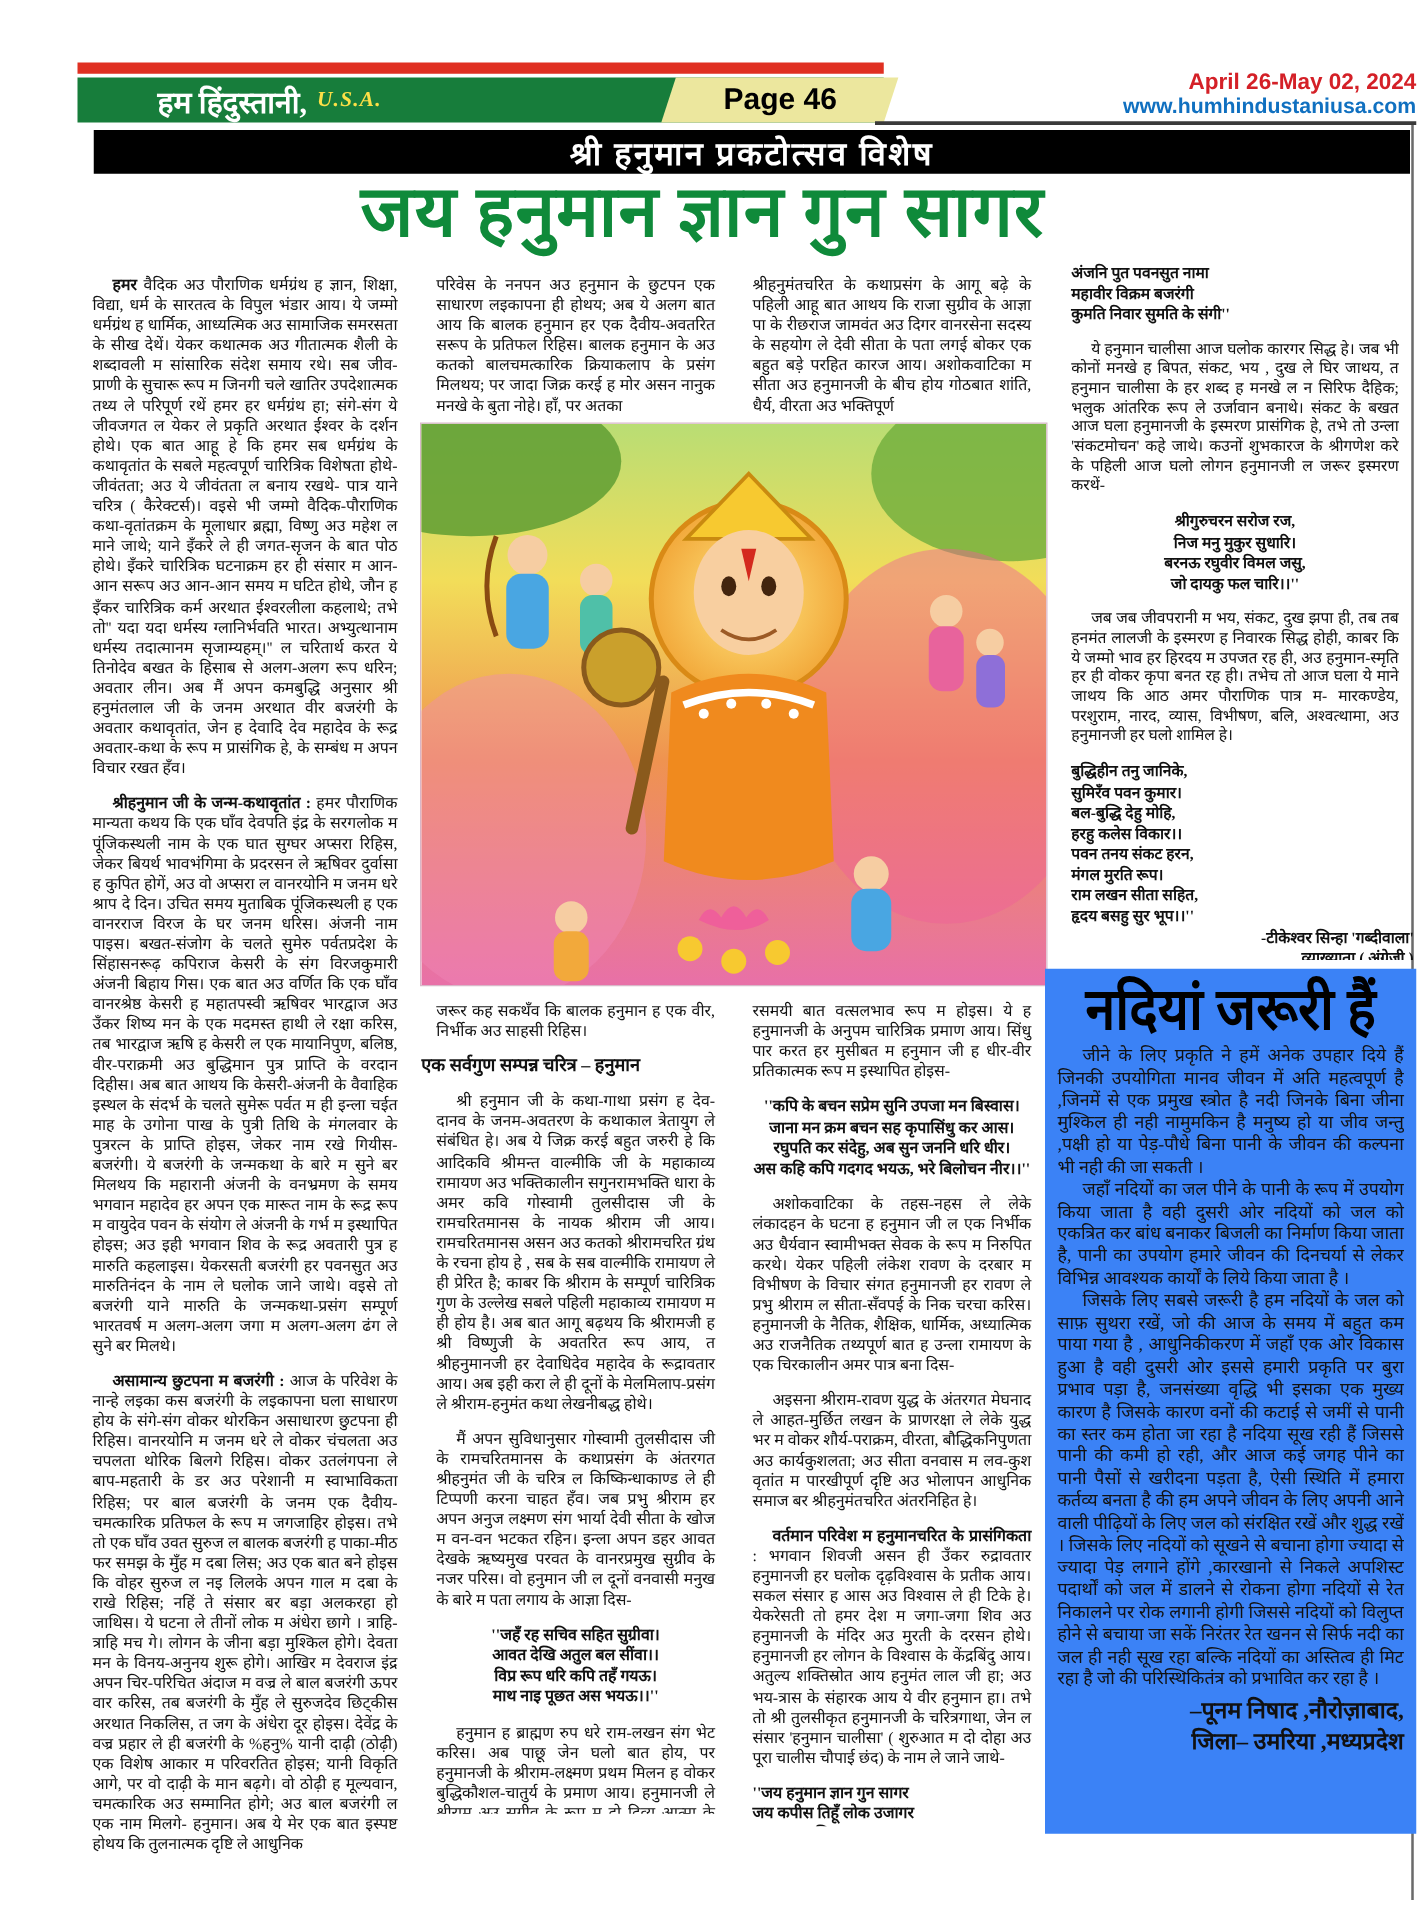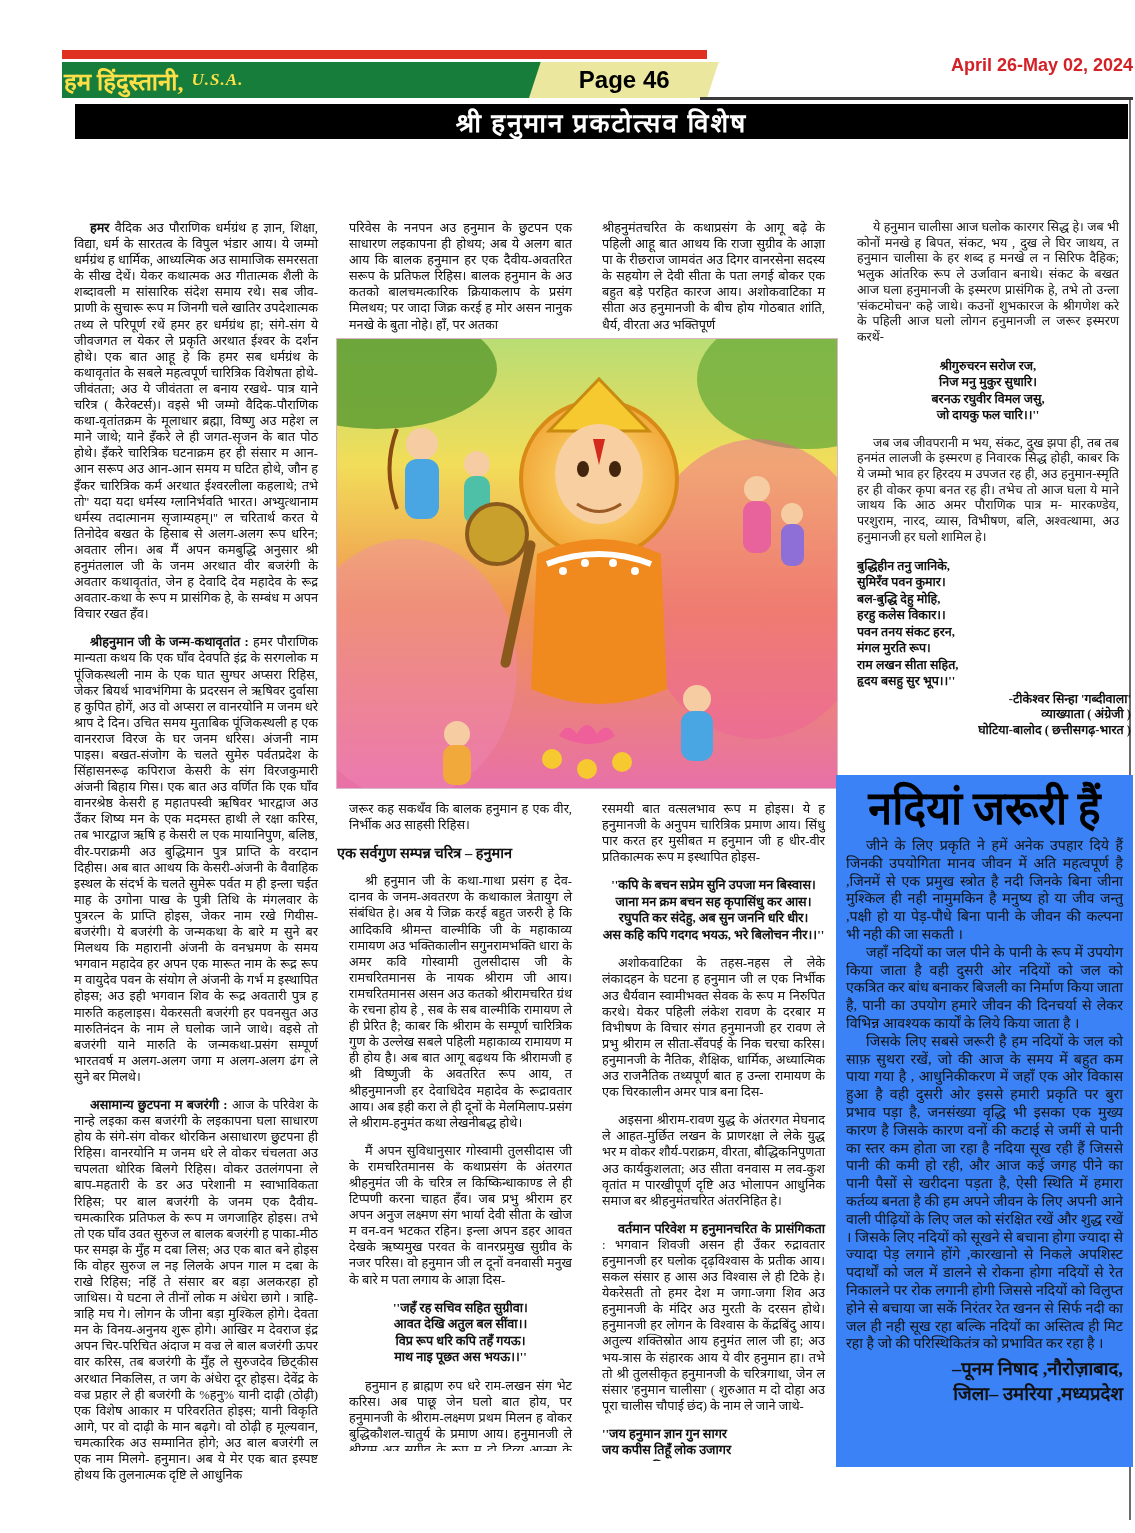--- a/index.html
+++ b/index.html
@@ -1,21 +1,21 @@
 <!DOCTYPE html>
 <html><head>
 <meta charset="utf-8">
 <style>
   html,body{margin:0;padding:0;background:#ffffff;}
   .page{position:relative;width:1135px;height:1533px;background:#ffffff;overflow:hidden;
         font-family:"Liberation Serif","DejaVu Serif",serif;color:#111;}
   
   .red-rule{position:absolute;left:62px;top:50px;width:645px;height:9px;background:#e03022;}
   .mast-bar{position:absolute;left:62px;top:62px;width:645px;height:36px;background:#177d3b;display:flex;align-items:center;}
-  .mast-text{color:#fde047;font-weight:bold;font-size:24px;padding-left:2px;white-space:nowrap;}
+  .mast-text{color:#ffffff;font-weight:bold;font-size:24px;padding-left:24px;white-space:nowrap;margin-left:40px;}
   .mast-usa{font-style:italic;font-size:17px;font-weight:bold;color:#fde047;margin-left:8px;letter-spacing:1px;}
   .page-flag{position:absolute;right:0;top:0;height:36px;width:178px;background:#ece79e;
              transform:skewX(-18deg);transform-origin:bottom right;display:flex;align-items:center;justify-content:center;}
   .page-flag span{transform:skewX(18deg);font-family:"Liberation Sans",sans-serif;font-weight:bold;font-size:24px;color:#000;}
   .date-block{position:absolute;left:700px;top:55px;width:433px;text-align:right;font-family:"Liberation Sans",sans-serif;}
   .date-line{color:#d42027;font-weight:bold;font-size:18px;line-height:20px;}
   .site-line{color:#1070c0;font-weight:bold;font-size:17px;line-height:20px;}
   .date-underline{position:absolute;left:700px;top:97px;width:433px;height:3px;background:#3a3a3a;}
   .right-rule{position:absolute;left:1129px;top:100px;width:2px;height:1420px;background:#6a6a6a;}
   .banner{position:absolute;left:75px;top:104px;width:1053px;height:35px;background:#000000;
@@ -57,26 +57,28 @@
   <div class="red-rule"></div>
   <div class="mast-bar">
     <span class="mast-text">हम हिंदुस्तानी,</span>
     <span class="mast-usa">U.S.A.</span>
     <div class="page-flag">
       <span>Page 46</span>
     </div>
   </div>
   <div class="date-block">
     <div class="date-line">April 26-May 02, 2024</div>
+    <div class="site-line">www.humhindustaniusa.com</div>
   </div>
   <div class="date-underline"></div>
   <div class="right-rule"></div>
   <div class="banner">
     <span>श्री हनुमान प्रकटोत्सव विशेष</span>
   </div>
+  <h1 class="headline">जय हनुमान ज्ञान गुन सागर</h1>
 
   <div class="col" id="col1">
     <p><span class="lead">हमर</span><span> वैदिक अउ पौराणिक धर्मग्रंथ ह ज्ञान, शिक्षा, विद्या, धर्म के सारतत्व के विपुल भंडार आय। ये जम्मो धर्मग्रंथ ह धार्मिक, आध्यत्मिक अउ सामाजिक समरसता के सीख देथें। येकर कथात्मक अउ गीतात्मक शैली के शब्दावली म सांसारिक संदेश समाय रथे। सब जीव-प्राणी के सुचारू रूप म जिनगी चले खातिर उपदेशात्मक तथ्य ले परिपूर्ण रथें हमर हर धर्मग्रंथ हा; संगे-संग ये जीवजगत ल येकर ले प्रकृति अरथात ईश्वर के दर्शन होथे। एक बात आहू हे कि हमर सब धर्मग्रंथ के कथावृतांत के सबले महत्वपूर्ण चारित्रिक विशेषता होथे- जीवंतता; अउ ये जीवंतता ल बनाय रखथे- पात्र याने चरित्र ( कैरेक्टर्स)। वइसे भी जम्मो वैदिक-पौराणिक कथा-वृतांतक्रम के मूलाधार ब्रह्मा, विष्णु अउ महेश ल माने जाथे; याने इँकरे ले ही जगत-सृजन के बात पोठ होथे। इँकरे चारित्रिक घटनाक्रम हर ही संसार म आन-आन सरूप अउ आन-आन समय म घटित होथे, जौन ह इँकर चारित्रिक कर्म अरथात ईश्वरलीला कहलाथे; तभे तो'' यदा यदा धर्मस्य ग्लानिर्भवति भारत। अभ्युत्थानाम धर्मस्य तदात्मानम सृजाम्यहम्।'' ल चरितार्थ करत ये तिनोदेव बखत के हिसाब से अलग-अलग रूप धरिन; अवतार लीन। अब मैं अपन कमबुद्धि अनुसार श्री हनुमंतलाल जी के जनम अरथात वीर बजरंगी के अवतार कथावृतांत, जेन ह देवादि देव महादेव के रूद्र अवतार-कथा के रूप म प्रासंगिक हे, के सम्बंध म अपन विचार रखत हँव।</span></p>
     <p><span class="lead">श्रीहनुमान जी के जन्म-कथावृतांत :</span><span> हमर पौराणिक मान्यता कथय कि एक घाँव देवपति इंद्र के सरगलोक म पूंजिकस्थली नाम के एक घात सुग्घर अप्सरा रिहिस, जेकर बियर्थ भावभंगिमा के प्रदरसन ले ऋषिवर दुर्वासा ह कुपित होगें, अउ वो अप्सरा ल वानरयोनि म जनम धरे श्राप दे दिन। उचित समय मुताबिक पूंजिकस्थली ह एक वानरराज विरज के घर जनम धरिस। अंजनी नाम पाइस। बखत-संजोग के चलते सुमेरु पर्वतप्रदेश के सिंहासनरूढ़ कपिराज केसरी के संग विरजकुमारी अंजनी बिहाय गिस। एक बात अउ वर्णित कि एक घाँव वानरश्रेष्ठ केसरी ह महातपस्वी ऋषिवर भारद्वाज अउ उँकर शिष्य मन के एक मदमस्त हाथी ले रक्षा करिस, तब भारद्वाज ऋषि ह केसरी ल एक मायानिपुण, बलिष्ठ, वीर-पराक्रमी अउ बुद्धिमान पुत्र प्राप्ति के वरदान दिहीस। अब बात आथय कि केसरी-अंजनी के वैवाहिक इस्थल के संदर्भ के चलते सुमेरू पर्वत म ही इन्ला चईत माह के उगोना पाख के पुत्री तिथि के मंगलवार के पुत्ररत्न के प्राप्ति होइस, जेकर नाम रखे गियीस- बजरंगी। ये बजरंगी के जन्मकथा के बारे म सुने बर मिलथय कि महारानी अंजनी के वनभ्रमण के समय भगवान महादेव हर अपन एक मारूत नाम के रूद्र रूप म वायुदेव पवन के संयोग ले अंजनी के गर्भ म इस्थापित होइस; अउ इही भगवान शिव के रूद्र अवतारी पुत्र ह मारुति कहलाइस। येकरसती बजरंगी हर पवनसुत अउ मारुतिनंदन के नाम ले घलोक जाने जाथे। वइसे तो बजरंगी याने मारुति के जन्मकथा-प्रसंग सम्पूर्ण भारतवर्ष म अलग-अलग जगा म अलग-अलग ढंग ले सुने बर मिलथे।</span></p>
     <p><span class="lead">असामान्य छुटपना म बजरंगी :</span><span> आज के परिवेश के नान्हे लइका कस बजरंगी के लइकापना घला साधारण होय के संगे-संग वोकर थोरकिन असाधारण छुटपना ही रिहिस। वानरयोनि म जनम धरे ले वोकर चंचलता अउ चपलता थोरिक बिलगे रिहिस। वोकर उतलंगपना ले बाप-महतारी के डर अउ परेशानी म स्वाभाविकता रिहिस; पर बाल बजरंगी के जनम एक दैवीय-चमत्कारिक प्रतिफल के रूप म जगजाहिर होइस। तभे तो एक घाँव उवत सुरुज ल बालक बजरंगी ह पाका-मीठ फर समझ के मुँह म दबा लिस; अउ एक बात बने होइस कि वोहर सुरुज ल नइ लिलके अपन गाल म दबा के राखे रिहिस; नहिं ते संसार बर बड़ा अलकरहा हो जाथिस। ये घटना ले तीनों लोक म अंधेरा छागे । त्राहि-त्राहि मच गे। लोगन के जीना बड़ा मुश्किल होगे। देवता मन के विनय-अनुनय शुरू होगे। आखिर म देवराज इंद्र अपन चिर-परिचित अंदाज म वज्र ले बाल बजरंगी ऊपर वार करिस, तब बजरंगी के मुँह ले सुरुजदेव छिट्कीस अरथात निकलिस, त जग के अंधेरा दूर होइस। देवेंद्र के वज्र प्रहार ले ही बजरंगी के %हनु% यानी दाढ़ी (ठोढ़ी) एक विशेष आकार म परिवरतित होइस; यानी विकृति आगे, पर वो दाढ़ी के मान बढ़गे। वो ठोढ़ी ह मूल्यवान, चमत्कारिक अउ सम्मानित होगे; अउ बाल बजरंगी ल एक नाम मिलगे- हनुमान। अब ये मेर एक बात इस्पष्ट होथय कि तुलनात्मक दृष्टि ले आधुनिक</span></p>
   </div>
 
   <div class="col" id="col2top">
     <p class="noindent">परिवेस के ननपन अउ हनुमान के छुटपन एक साधारण लइकापना ही होथय; अब ये अलग बात आय कि बालक हनुमान हर एक दैवीय-अवतरित सरूप के प्रतिफल रिहिस। बालक हनुमान के अउ कतको बालचमत्कारिक क्रियाकलाप के प्रसंग मिलथय; पर जादा जिक्र करई ह मोर असन नानुक मनखे के बुता नोहे। हाँ, पर अतका</p>
   </div>
@@ -171,20 +173,25 @@
     <p>अइसना श्रीराम-रावण युद्ध के अंतरगत मेघनाद ले आहत-मुर्छित लखन के प्राणरक्षा ले लेके युद्ध भर म वोकर शौर्य-पराक्रम, वीरता, बौद्धिकनिपुणता अउ कार्यकुशलता; अउ सीता वनवास म लव-कुश वृतांत म पारखीपूर्ण दृष्टि अउ भोलापन आधुनिक समाज बर श्रीहनुमंतचरित अंतरनिहित हे।</p>
     <p><span class="lead">वर्तमान परिवेश म हनुमानचरित के प्रासंगिकता</span><span> : भगवान शिवजी असन ही उँकर रुद्रावतार हनुमानजी हर घलोक दृढ़विश्वास के प्रतीक आय। सकल संसार ह आस अउ विश्वास ले ही टिके हे। येकरेसती तो हमर देश म जगा-जगा शिव अउ हनुमानजी के मंदिर अउ मुरती के दरसन होथे। हनुमानजी हर लोगन के विश्वास के केंद्रबिंदु आय। अतुल्य शक्तिस्रोत आय हनुमंत लाल जी हा; अउ भय-त्रास के संहारक आय ये वीर हनुमान हा। तभे तो श्री तुलसीकृत हनुमानजी के चरित्रगाथा, जेन ल संसार 'हनुमान चालीसा' ( शुरुआत म दो दोहा अउ पूरा चालीस चौपाई छंद) के नाम ले जाने जाथे-</span></p>
     <div class="verse left">
       <div>''जय हनुमान ज्ञान गुन सागर</div>
       <div>जय कपीस तिहूँ लोक उजागर</div>
       <div>रामदूत अतुलित बल धामा</div>
     </div>
   </div>
 
   <div class="col" id="col4">
+    <div class="verse left">
+      <div>अंजनि पुत पवनसुत नामा</div>
+      <div>महावीर विक्रम बजरंगी</div>
+      <div>कुमति निवार सुमति के संगी''</div>
+    </div>
     <p>ये हनुमान चालीसा आज घलोक कारगर सिद्ध हे। जब भी कोनों मनखे ह बिपत, संकट, भय , दुख ले घिर जाथय, त हनुमान चालीसा के हर शब्द ह मनखे ल न सिरिफ दैहिक; भलुक आंतरिक रूप ले उर्जावान बनाथे। संकट के बखत आज घला हनुमानजी के इस्मरण प्रासंगिक हे, तभे तो उन्ला 'संकटमोचन' कहे जाथे। कउनों शुभकारज के श्रीगणेश करे के पहिली आज घलो लोगन हनुमानजी ल जरूर इस्मरण करथें-</p>
     <div class="verse">
       <div>श्रीगुरुचरन सरोज रज,</div>
       <div>निज मनु मुकुर सुधारि।</div>
       <div>बरनऊ रघुवीर विमल जसु,</div>
       <div>जो दायकु फल चारि।।''</div>
     </div>
     <p>जब जब जीवपरानी म भय, संकट, दुख झपा ही, तब तब हनमंत लालजी के इस्मरण ह निवारक सिद्ध होही, काबर कि ये जम्मो भाव हर हिरदय म उपजत रह ही, अउ हनुमान-स्मृति हर ही वोकर कृपा बनत रह ही। तभेच तो आज घला ये माने जाथय कि आठ अमर पौराणिक पात्र म- मारकण्डेय, परशुराम, नारद, व्यास, विभीषण, बलि, अश्वत्थामा, अउ हनुमानजी हर घलो शामिल हे।</p>
     <div class="verse left">
       <div>बुद्धिहीन तनु जानिके,</div>

